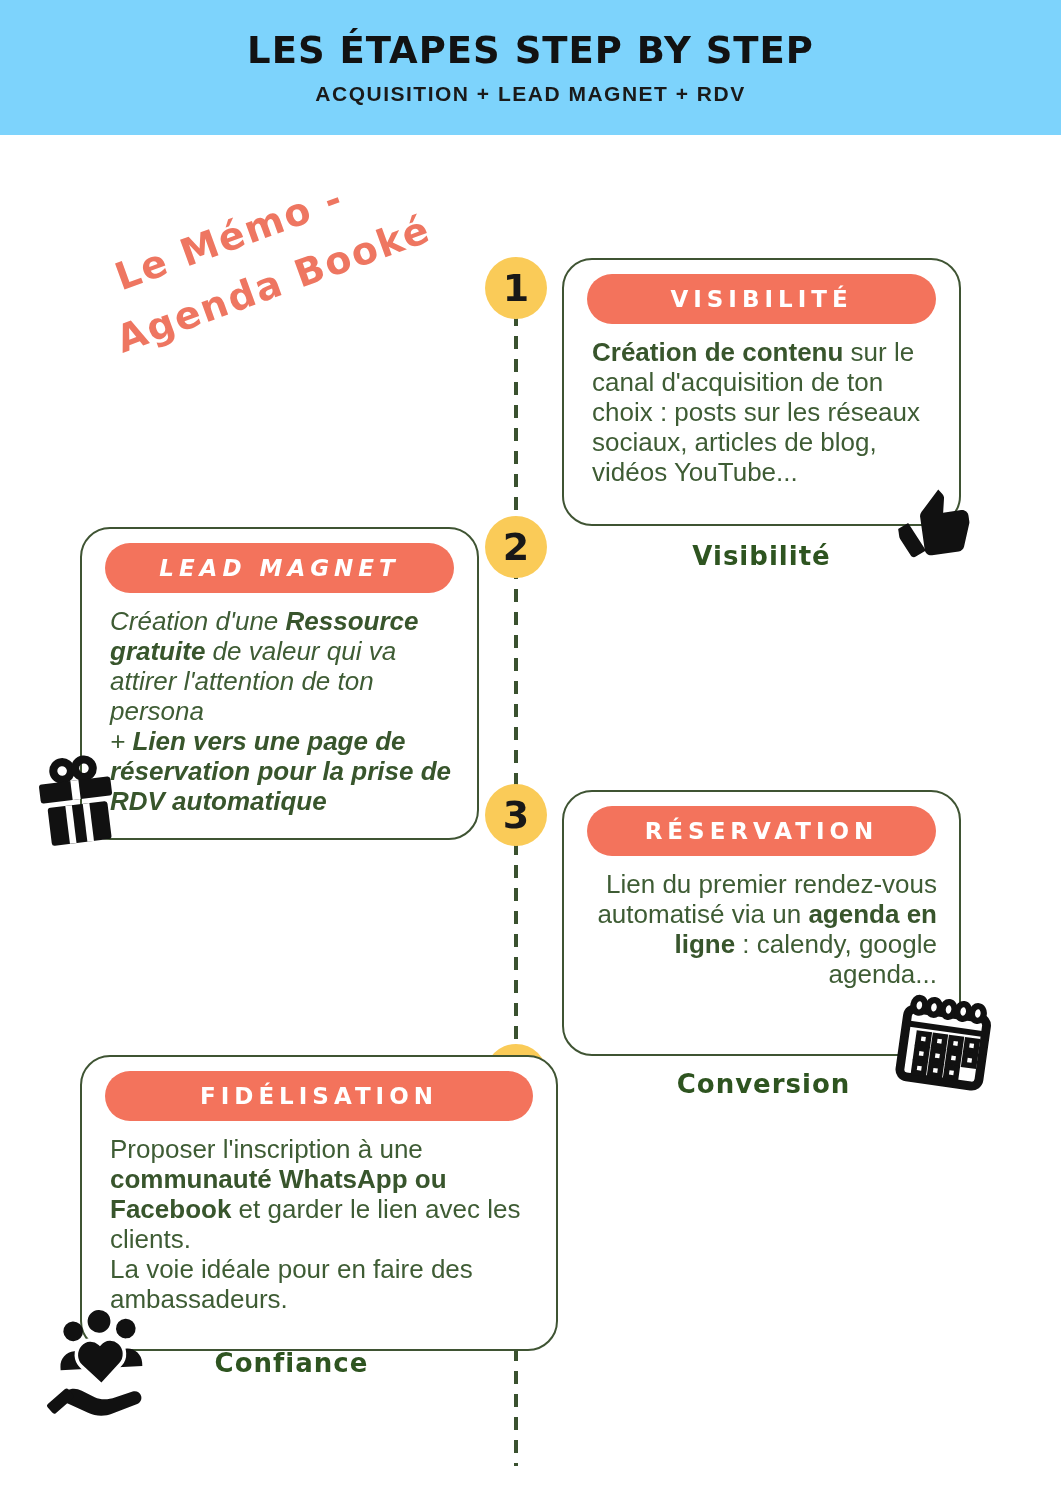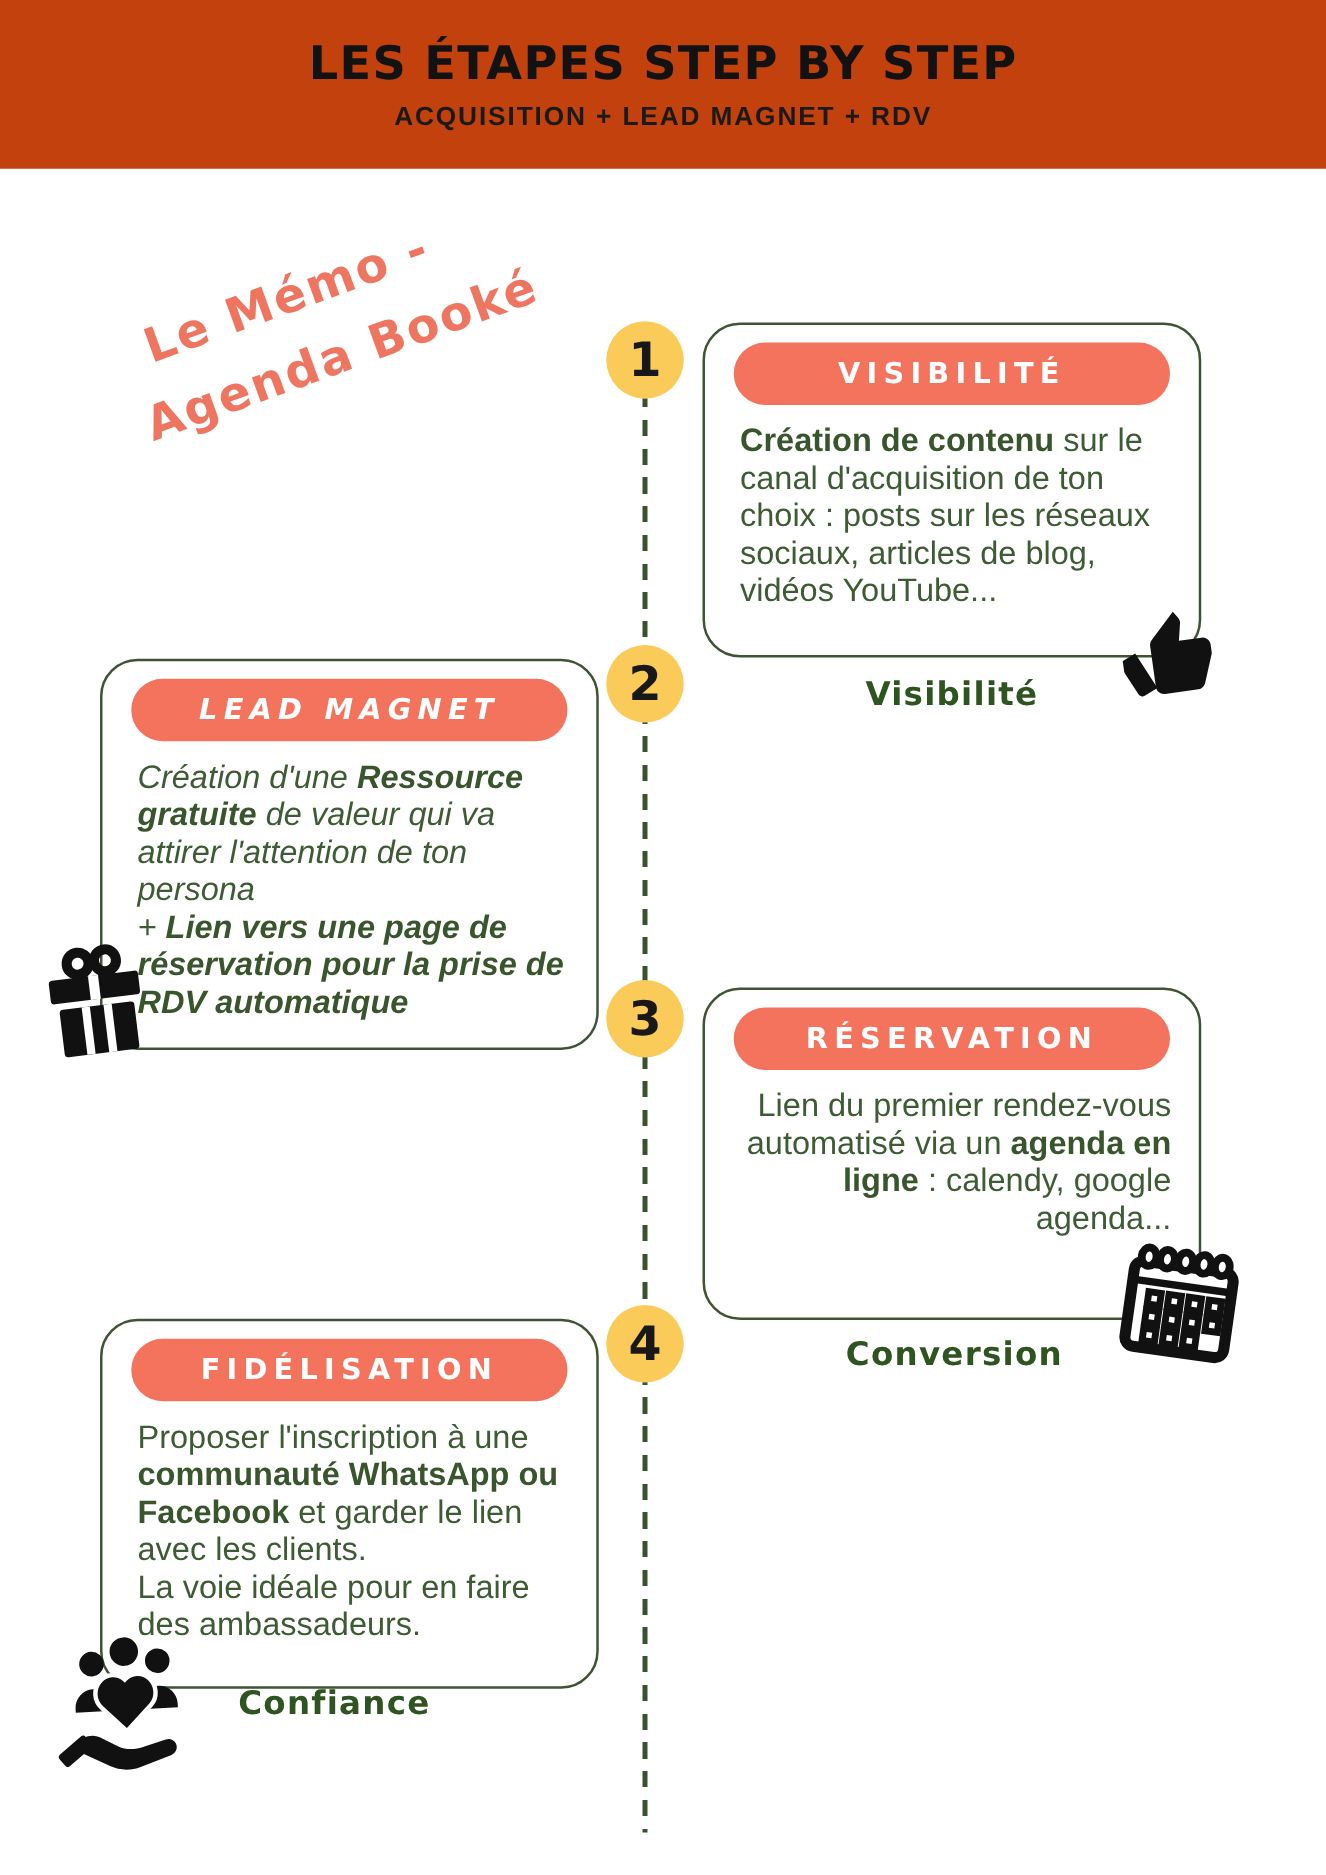--- a/index.html
+++ b/index.html
@@ -1,20 +1,20 @@
 <!DOCTYPE html>
 <html><head>
 <meta charset="utf-8">
 <style>
   html,body{margin:0;padding:0;background:#ffffff;}
   .page{position:relative;width:1061px;height:1500px;background:#ffffff;overflow:hidden;
         font-family:"Liberation Sans",sans-serif;}
 
   
-  .band{position:absolute;left:0;top:0;width:1061px;height:135px;background:#c2410c;
+  .band{position:absolute;left:0;top:0;width:1061px;height:135px;background:#7dd3fc;
         display:flex;flex-direction:column;align-items:center;justify-content:center;gap:10px;}
   .band-title{font-family:"DejaVu Sans",sans-serif;font-weight:800;font-size:37px;
               letter-spacing:1px;color:#121212;}
   .band-subtitle{font-weight:600;font-size:21px;letter-spacing:1.5px;color:#1a1a1a;}
 
   
   .memo{position:absolute;left:88px;top:258px;transform:rotate(-20deg);transform-origin:left top;
         color:#EE7661;font-family:"DejaVu Sans",sans-serif;font-weight:600;font-size:38px;
         letter-spacing:2px;line-height:1.55;white-space:nowrap;}
   .memo-line1{margin-left:20px;}
@@ -26,36 +26,36 @@
              background:#FACB58;display:flex;align-items:center;justify-content:center;
              font-family:"DejaVu Sans",sans-serif;font-weight:700;font-size:38px;color:#181818;}
   .c1{top:257px;} .c2{top:516px;} .c3{top:784px;} .c4{top:1044px;}
 
   
   .card{position:absolute;background:#ffffff;border:2.5px solid #3F5433;border-radius:30px;
         box-sizing:border-box;}
   .card1{left:562px;top:258px;width:399px;height:268px;}
   .card2{left:80px; top:527px;width:399px;height:313px;font-style:italic;}
   .card3{left:562px;top:790px;width:399px;height:266px;text-align:right;}
-  .card4{left:80px; top:1055px;width:399px;height:296px;}
+  .card4{left:80px; top:1055px;width:478px;height:296px;}
   .pill{margin:14px auto 0;width:calc(100% - 46px);height:50px;background:#F3735C;
         border-radius:26px;display:flex;align-items:center;justify-content:center;}
   .pill span{font-family:"DejaVu Sans",sans-serif;font-weight:800;font-size:23px;
              letter-spacing:5px;color:#ffffff;}
   .card-body{margin:0;padding:13px 22px 0 28px;font-size:26px;line-height:30px;
              color:#3E5C34;white-space:pre-line;}
   .card-body .b{font-weight:700;color:#38552C;}
 
   
   .caption{position:absolute;width:399px;text-align:center;color:#2E5420;
            font-family:"DejaVu Sans",sans-serif;font-weight:600;font-size:26px;letter-spacing:1px;}
   .cap1{left:562px;top:541px;}
   .cap2{left:80px; top:843px;}
   .cap3{left:564px;top:1069px;}
-  .cap4{left:68px; top:1348px;}
+  .cap4{left:92px; top:1348px;}
 
   
   .icon{position:absolute;z-index:5;}
   .icon svg{display:block;width:100%;height:100%;}
   .i-thumb{left:898px;top:486px;width:78px;height:78px;transform:rotate(-8deg);}
   .i-gift{left:33px;top:750px;width:88px;height:104px;transform:rotate(-7deg);}
   .i-cal{left:896px;top:994px;width:96px;height:96px;transform:rotate(8deg);}
   .i-comm{left:42px;top:1298px;width:118px;height:122px;transform:rotate(-3deg);}
 </style>
 </head>

